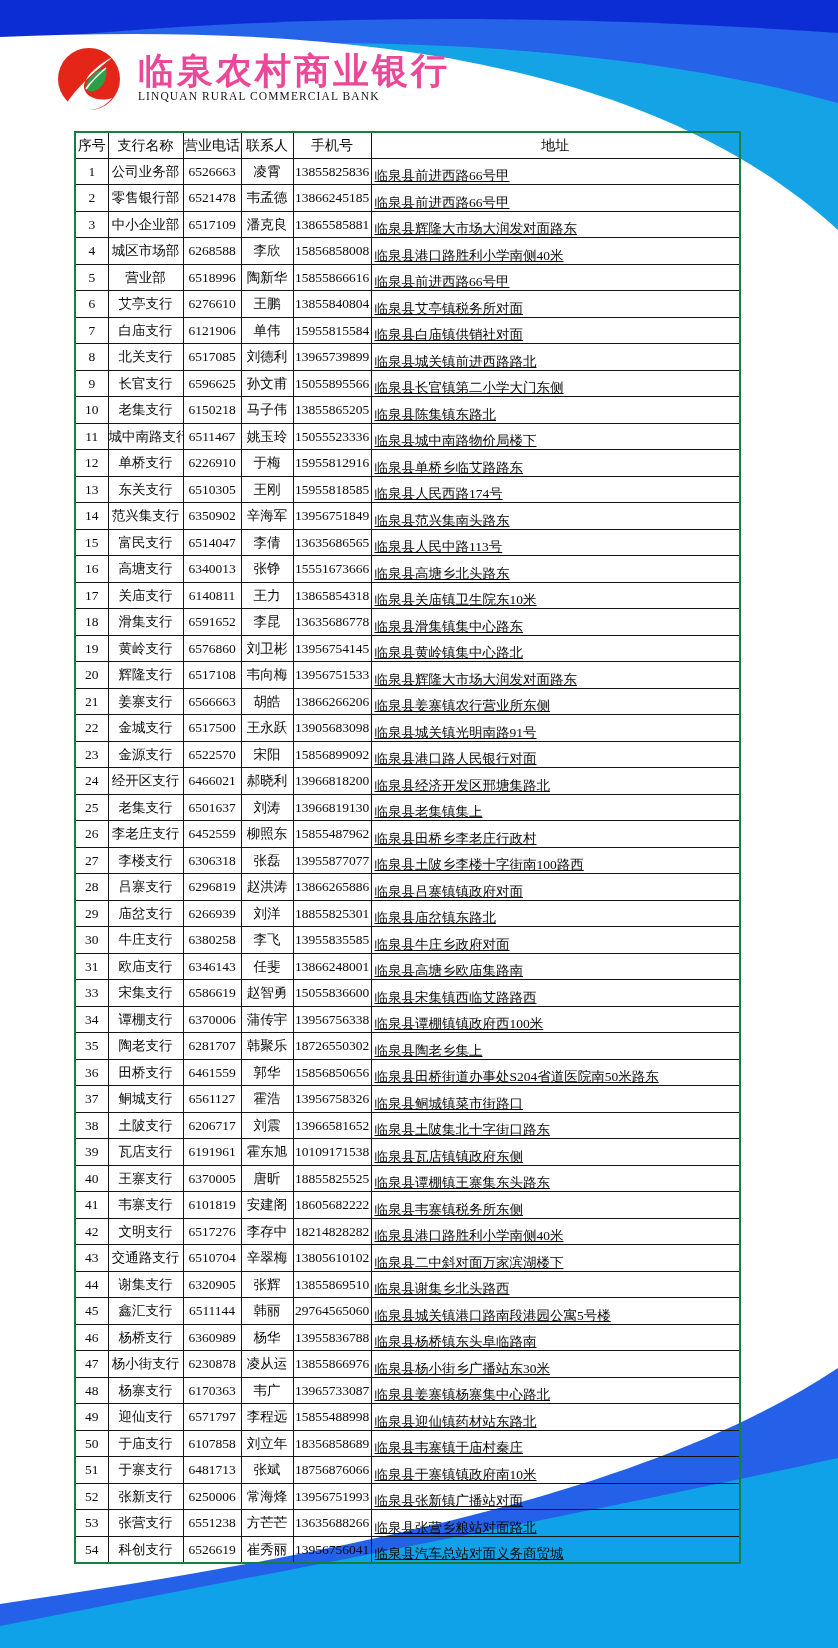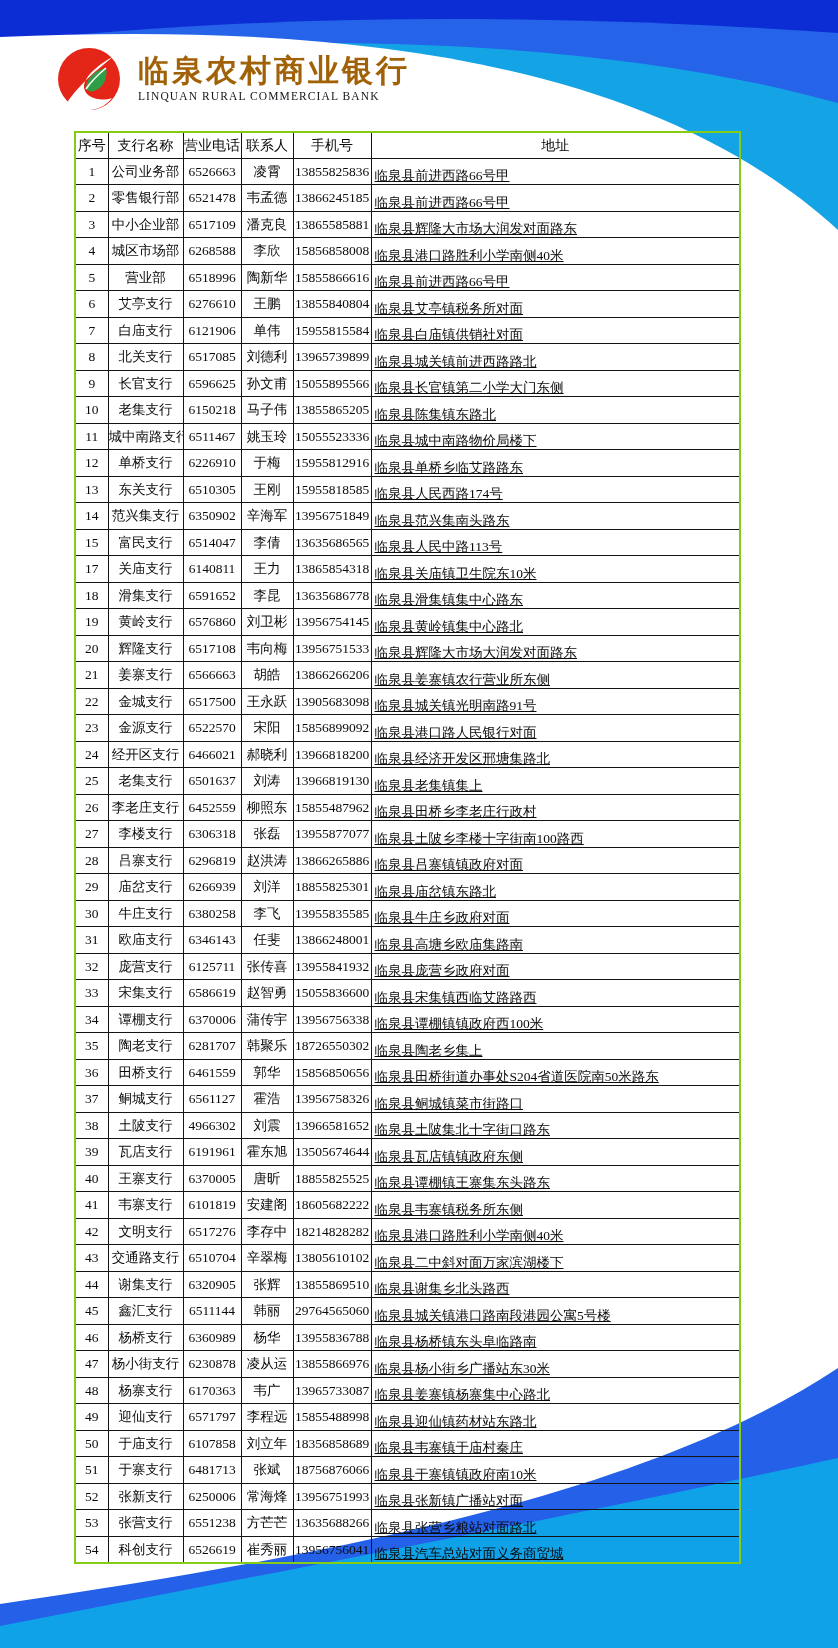--- a/index.html
+++ b/index.html
@@ -7,39 +7,39 @@
     position:relative;width:838px;height:1648px;margin:0 auto;
     background:#ffffff;overflow:hidden;
     font-family:"Liberation Serif","DejaVu Serif",serif;
   }
   .bg{position:absolute;left:0;top:0;width:838px;height:1648px;}
   
   .brand{position:absolute;left:56px;top:44px;display:flex;align-items:center;}
   .logo{width:68px;height:70px;}
   .brand-text{margin-left:14px;}
   .bank-name{
-    font-size:31px;font-weight:bold;color:#a16207;letter-spacing:3px;
+    font-size:36px;font-weight:bold;color:#ec4899;letter-spacing:3px;
     font-family:"Liberation Serif","DejaVu Serif",serif;line-height:30px;
   }
   .bank-name-en{
     font-size:11.5px;font-weight:normal;color:#15151d;letter-spacing:1.1px;
     margin-top:4px;font-family:"Liberation Serif","DejaVu Serif",serif;
   }
   
   table.branches{
     position:absolute;left:74px;top:131px;width:665px;
     border-collapse:collapse;table-layout:fixed;
     font-size:13.5px;color:#0a0a0a;
   }
   table.branches th,table.branches td{
     border:1px solid #141414;height:24.5px;padding:0;
     text-align:center;vertical-align:middle;overflow:hidden;white-space:nowrap;
     font-weight:normal;line-height:15px;
   }
-  table.branches{border:2px solid #84cc16;}
+  table.branches{border:2px solid #15803d;}
   table.branches td.addr{
     text-align:left;vertical-align:bottom;padding:0 20px 1px 3px;
     text-decoration:underline;
   }
   table.branches th{font-size:14px;}
 </style>
 </head>
 <body>
 
 <div class="page">
@@ -202,20 +202,28 @@
         </tr>
         <tr>
           <td>15</td>
           <td>富民支行</td>
           <td>6514047</td>
           <td>李倩</td>
           <td>13635686565</td>
           <td class="addr">临泉县人民中路113号</td>
         </tr>
         <tr>
+          <td>16</td>
+          <td>高塘支行</td>
+          <td>6340013</td>
+          <td>张铮</td>
+          <td>15551673666</td>
+          <td class="addr">临泉县高塘乡北头路东</td>
+        </tr>
+        <tr>
           <td>17</td>
           <td>关庙支行</td>
           <td>6140811</td>
           <td>王力</td>
           <td>13865854318</td>
           <td class="addr">临泉县关庙镇卫生院东10米</td>
         </tr>
         <tr>
           <td>18</td>
           <td>滑集支行</td>
@@ -322,28 +330,20 @@
         </tr>
         <tr>
           <td>31</td>
           <td>欧庙支行</td>
           <td>6346143</td>
           <td>任斐</td>
           <td>13866248001</td>
           <td class="addr">临泉县高塘乡欧庙集路南</td>
         </tr>
         <tr>
-          <td>32</td>
-          <td>庞营支行</td>
-          <td>6125711</td>
-          <td>张传喜</td>
-          <td>13955841932</td>
-          <td class="addr">临泉县庞营乡政府对面</td>
-        </tr>
-        <tr>
           <td>33</td>
           <td>宋集支行</td>
           <td>6586619</td>
           <td>赵智勇</td>
           <td>15055836600</td>
           <td class="addr">临泉县宋集镇西临艾路路西</td>
         </tr>
         <tr>
           <td>34</td>
           <td>谭棚支行</td>
@@ -372,31 +372,31 @@
           <td>37</td>
           <td>鲖城支行</td>
           <td>6561127</td>
           <td>霍浩</td>
           <td>13956758326</td>
           <td class="addr">临泉县鲖城镇菜市街路口</td>
         </tr>
         <tr>
           <td>38</td>
           <td>土陂支行</td>
-          <td>4966302</td>
+          <td>6206717</td>
           <td>刘震</td>
           <td>13966581652</td>
           <td class="addr">临泉县土陂集北十字街口路东</td>
         </tr>
         <tr>
           <td>39</td>
           <td>瓦店支行</td>
           <td>6191961</td>
           <td>霍东旭</td>
-          <td>13505674644</td>
+          <td>10109171538</td>
           <td class="addr">临泉县瓦店镇镇政府东侧</td>
         </tr>
         <tr>
           <td>40</td>
           <td>王寨支行</td>
           <td>6370005</td>
           <td>唐昕</td>
           <td>18855825525</td>
           <td class="addr">临泉县谭棚镇王寨集东头路东</td>
         </tr>

